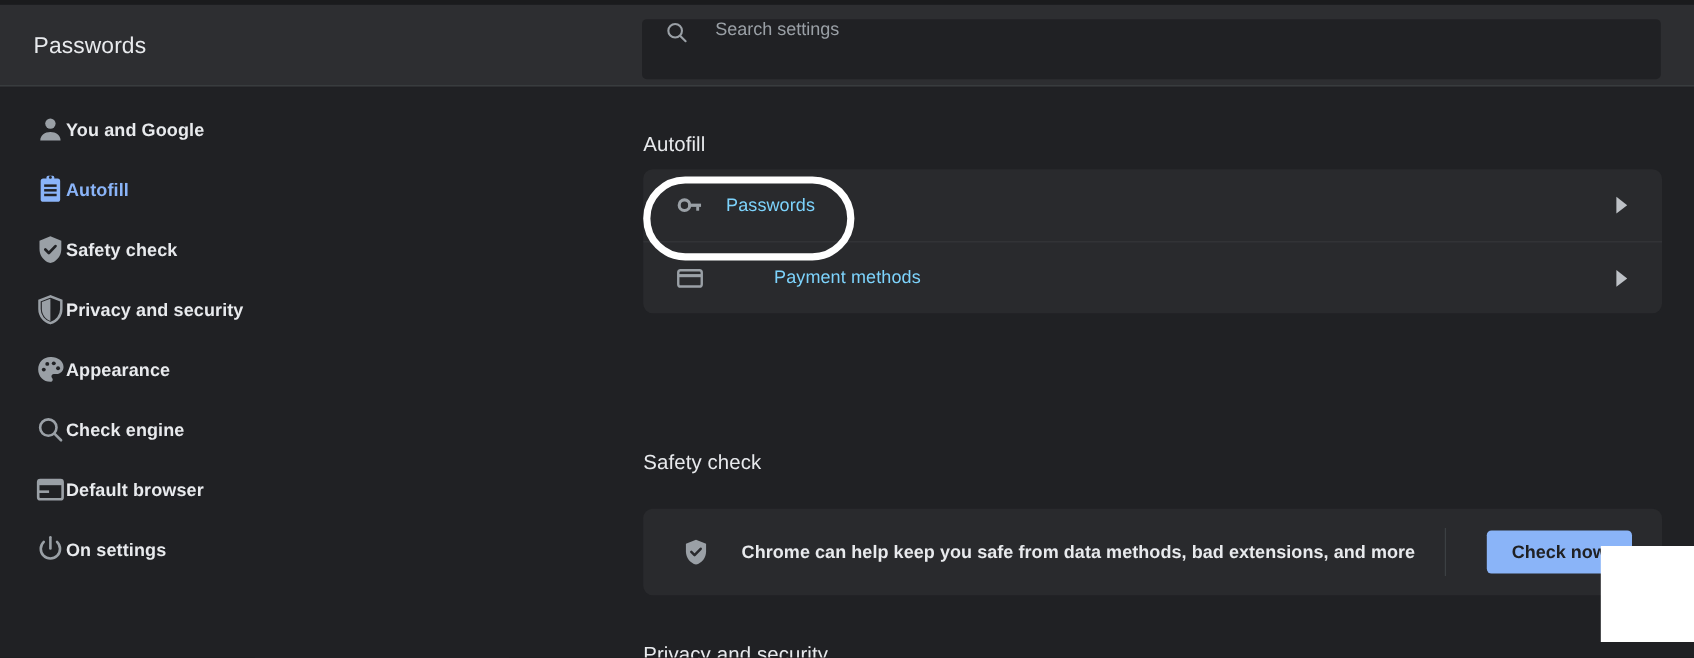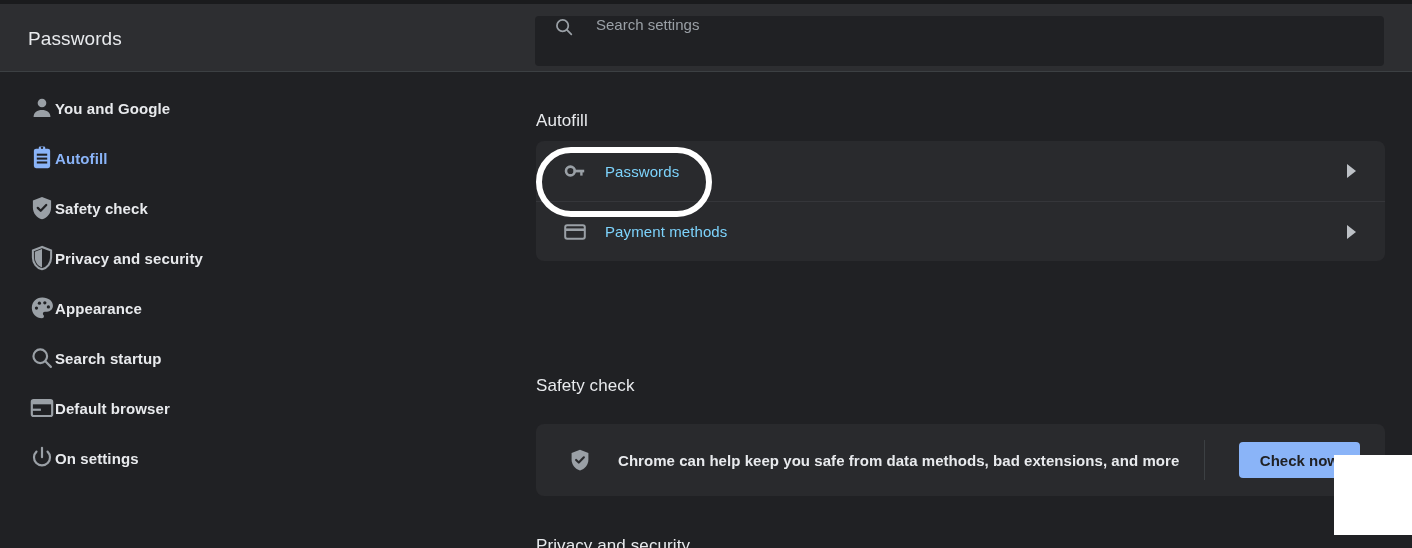--- a/index.html
+++ b/index.html
@@ -54,21 +54,21 @@
   .section-title {
     position:absolute; font-size:17px; color:#e8eaed; font-weight:400; letter-spacing:.1px;
   }
   .card {
     position:absolute; left:26px; width:849px;
     background:#292a2d; border-radius:8px; overflow:hidden;
   }
   .card-row {
     position:relative; height:60px; display:flex; align-items:center; cursor:pointer;
   }
-  .card-row + .card-row { border-top:1px solid #35363a; }
+  .card-row + .card-row { border-top:1px solid #35363a;gap:40px; }
   .row-icon { width:24px; height:24px; margin-left:27px; flex:none; display:block; }
   .row-label { margin-left:18px; font-size:15px; color:#7dd3fc; letter-spacing:.1px; }
   .row-chevron {
     position:absolute; right:29px; width:0; height:0;
     border-top:7px solid transparent; border-bottom:7px solid transparent;
     border-left:9px solid #bdc1c6;
   }
 
   
   .safety-card {
@@ -185,21 +185,21 @@
       <span class="nav-label">Appearance</span>
     </div>
 
     <div class="nav-item" style="top:260px">
       <span class="nav-icon">
         <svg viewBox="0 0 24 24" width="26" height="26">
           <circle cx="10.4" cy="10.4" r="6.3" fill="none" stroke="#9aa0a6" stroke-width="2"></circle>
           <line x1="15.1" y1="15.1" x2="20.2" y2="20.2" stroke="#9aa0a6" stroke-width="2" stroke-linecap="round"></line>
         </svg>
       </span>
-      <span class="nav-label">Search startup</span>
+      <span class="nav-label">Check engine</span>
     </div>
 
     <div class="nav-item" style="top:310px">
       <span class="nav-icon">
         <svg viewBox="0 0 24 24" width="26" height="26">
           <rect x="2.6" y="4.6" width="18.8" height="14.8" rx="1.6" fill="none" stroke="#9aa0a6" stroke-width="2"></rect>
           <rect x="2.6" y="4.6" width="18.8" height="4" fill="#9aa0a6"></rect>
           <rect x="2.6" y="12.6" width="8.4" height="2" fill="#9aa0a6"></rect>
         </svg>
       </span>

